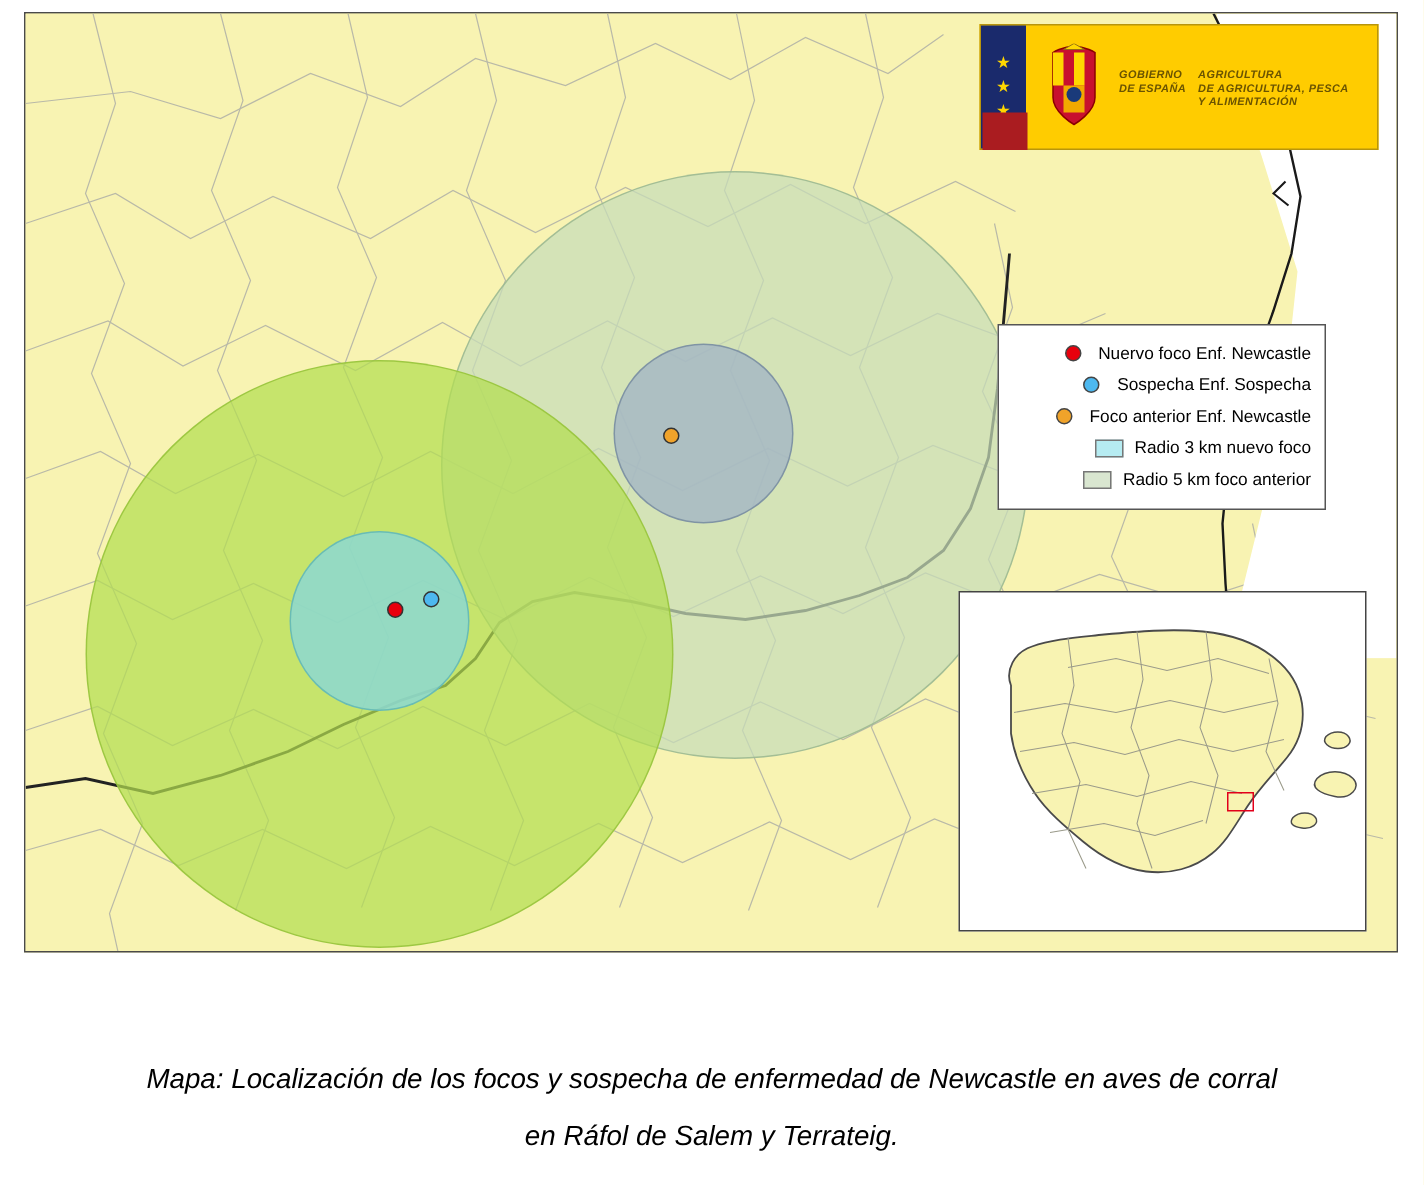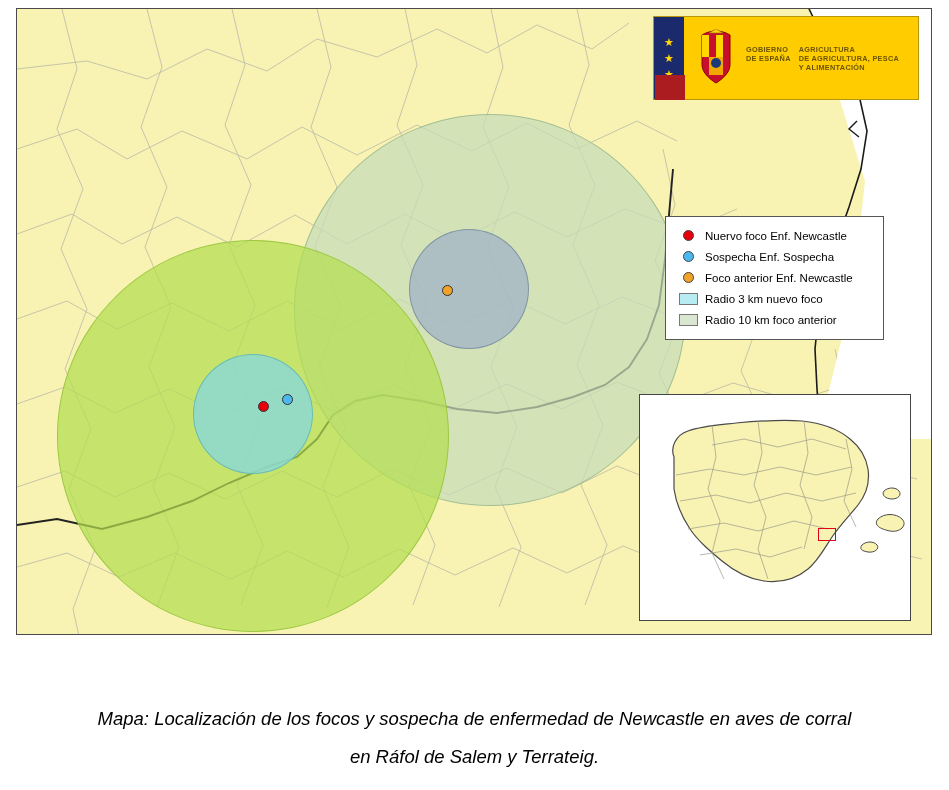--- a/index.html
+++ b/index.html
@@ -152,38 +152,40 @@
     margin: 0 6px 0 8px;
     flex: none;
   }
   #gov-text {
     color: #6b5400;
     font-size: 7.3px;
     line-height: 9px;
     letter-spacing: .3px;
     display: flex;
     gap: 8px;
+    font-style: italic;
   }
   #gov-text b { font-weight: bold; display: block; }
 
   
   #legend {
     position: absolute;
     left: 648px;
     top: 207px;
     width: 219px;
     background: #ffffff;
     border: 1px solid #555;
     padding: 8px 9px 9px 9px;
     box-sizing: border-box;
   }
   .legend-row {
     display: flex;
     align-items: center;
     height: 21px;
+    justify-content: flex-end;
   }
   .legend-sym {
     width: 26px;
     display: flex;
     justify-content: center;
     align-items: center;
     flex: none;
   }
   .legend-dot {
     width: 11px; height: 11px; border-radius: 50%;
@@ -335,21 +337,21 @@
     <div class="legend-row">
       <span class="legend-sym">
         <span class="legend-box" style="background:#b6ecf2"></span>
       </span>
       <span class="legend-label">Radio 3 km nuevo foco</span>
     </div>
     <div class="legend-row">
       <span class="legend-sym">
         <span class="legend-box" style="background:#d9e6d0"></span>
       </span>
-      <span class="legend-label">Radio 10 km foco anterior</span>
+      <span class="legend-label">Radio 5 km foco anterior</span>
     </div>
   </div>
 
   <div id="inset">
     <svg width="272" height="227" viewBox="0 0 272 227">
       <path d="M34 62 C30 52 36 40 48 36 C62 31 78 30 96 28 C118 26 140 24 162 26
                C182 28 198 34 210 44 C220 52 226 62 228 74 C230 88 226 100 218 110
                C210 120 200 130 192 142 C184 154 178 166 168 174 C156 184 140 188 124 186
                C108 184 94 176 82 166 C70 156 58 146 50 134 C42 122 36 108 34 94 Z" fill="#f8f3b2" stroke="#4a4a4a" stroke-width="1.2"></path>
       <g stroke="#9a9a8a" stroke-width="0.7" fill="none">

